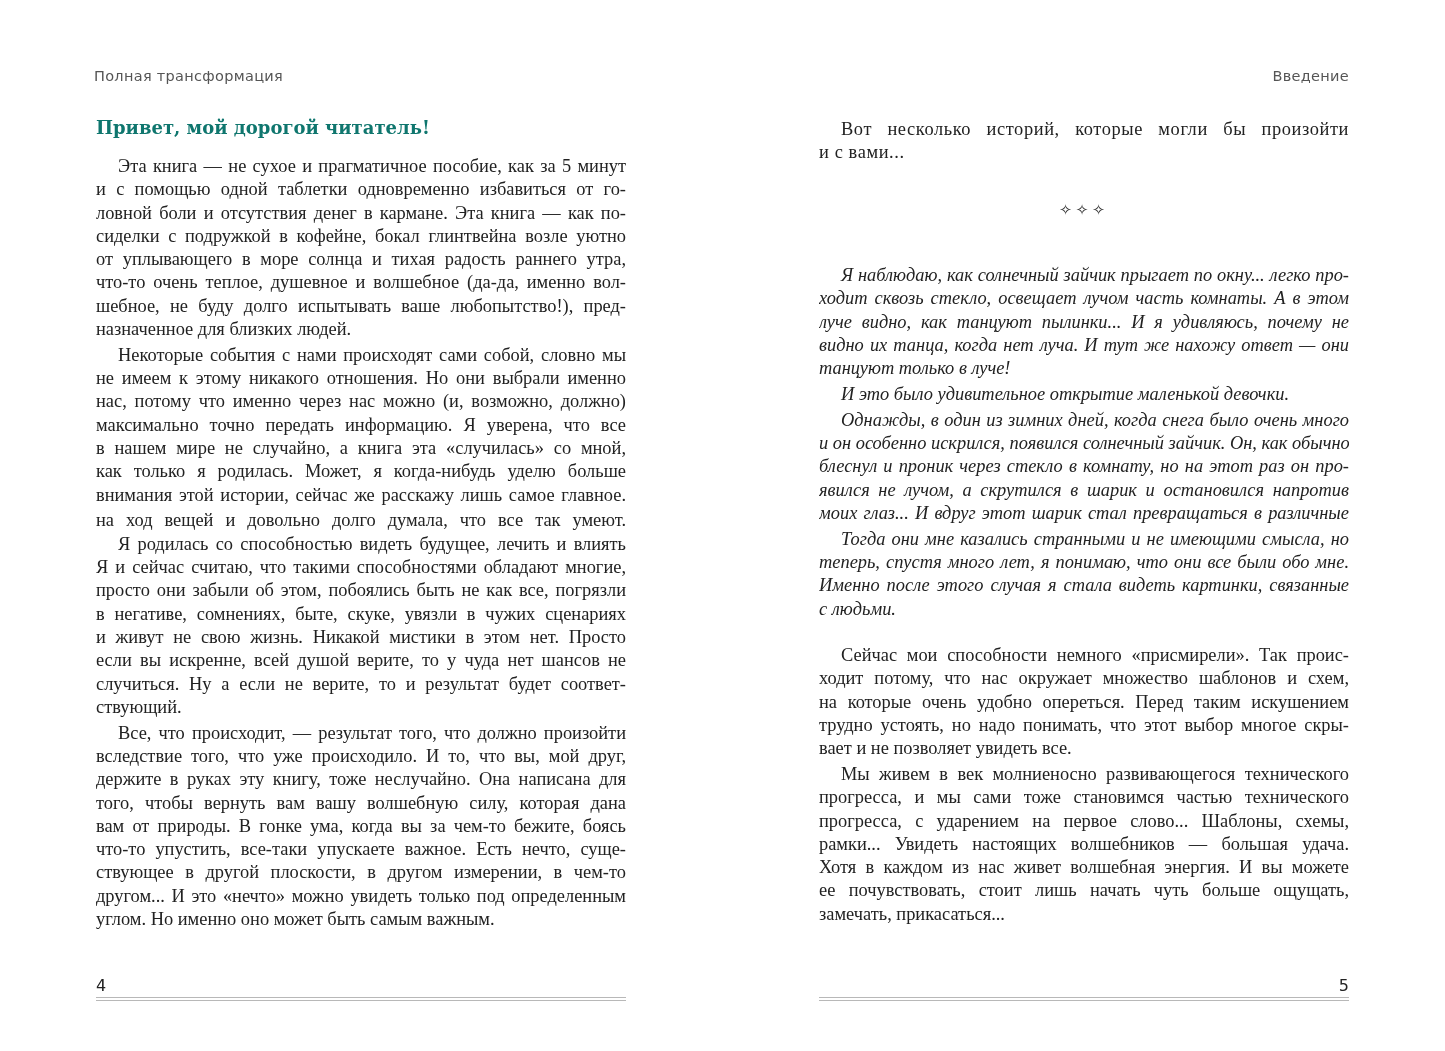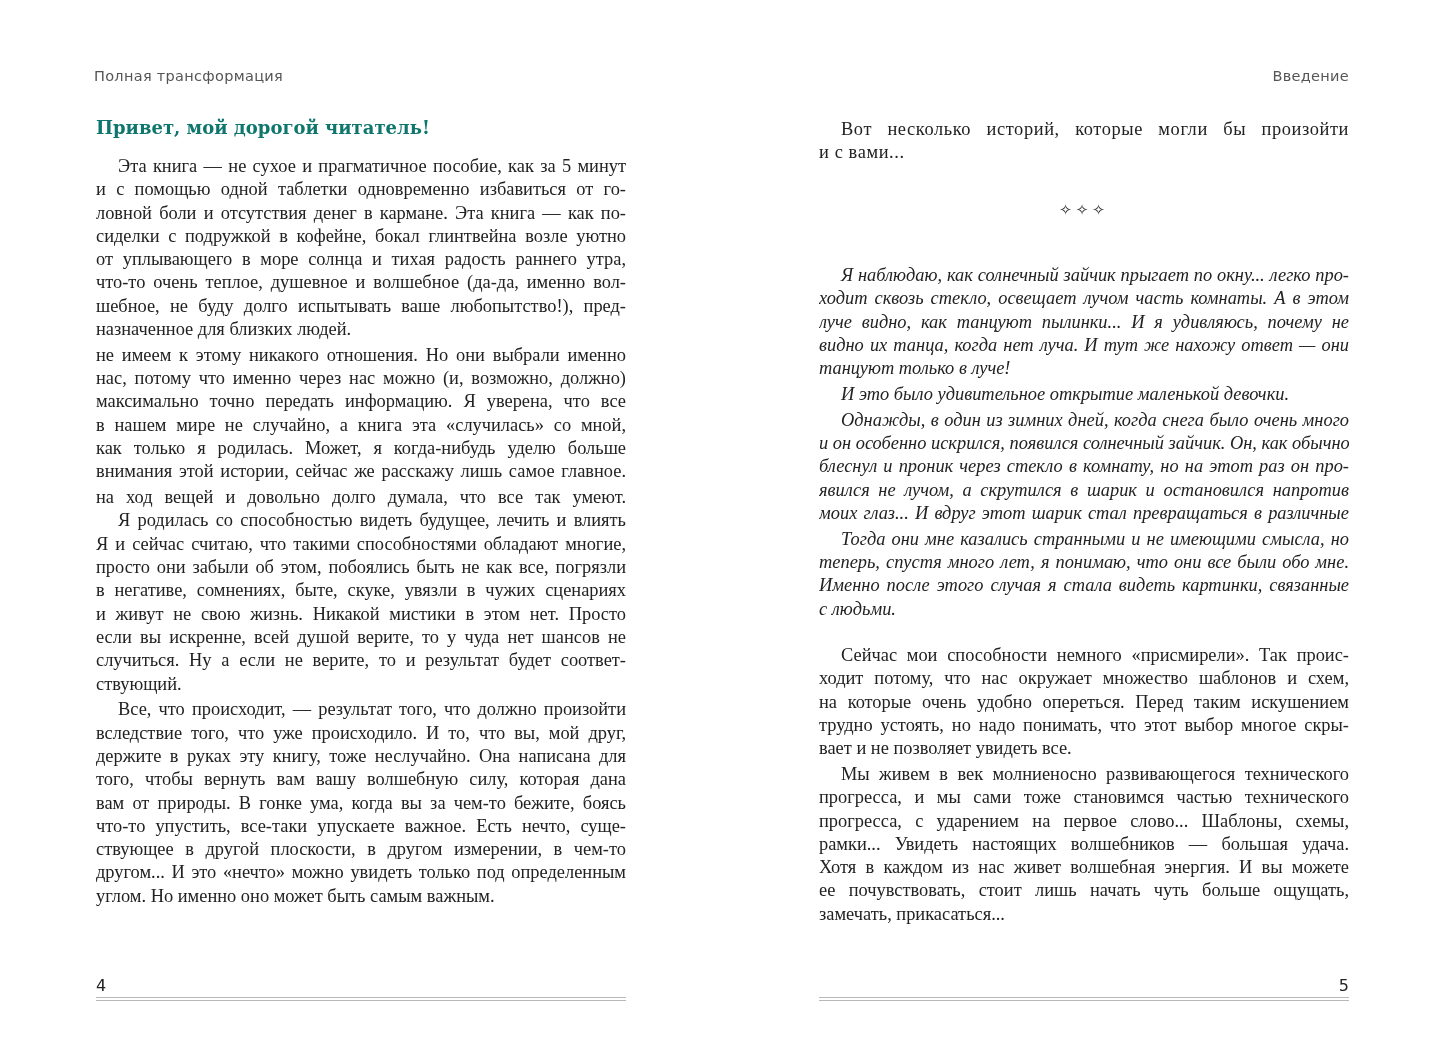--- a/index.html
+++ b/index.html
@@ -57,20 +57,21 @@
       <div class="line">ловной боли и отсутствия денег в кармане. Эта книга — как по-</div>
       <div class="line">сиделки с подружкой в кофейне, бокал глинтвейна возле уютно</div>
       <div class="line">от уплывающего в море солнца и тихая радость раннего утра,</div>
       <div class="line">что-то очень теплое, душевное и волшебное (да-да, именно вол-</div>
       <div class="line">шебное, не буду долго испытывать ваше любопытство!), пред-</div>
       <div class="line last">назначенное для близких людей.</div>
     </div>
     <div class="para-gap"></div>
 
     <div>
+      <div class="line indent">Некоторые события с нами происходят сами собой, словно мы</div>
       <div class="line">не имеем к этому никакого отношения. Но они выбрали именно</div>
       <div class="line">нас, потому что именно через нас можно (и, возможно, должно)</div>
       <div class="line">максимально точно передать информацию. Я уверена, что все</div>
       <div class="line">в нашем мире не случайно, а книга эта «случилась» со мной,</div>
       <div class="line">как только я родилась. Может, я когда-нибудь уделю больше</div>
       <div class="line">внимания этой истории, сейчас же расскажу лишь самое главное.</div>
     </div>
     <div class="para-gap"></div>
 
     <div>

